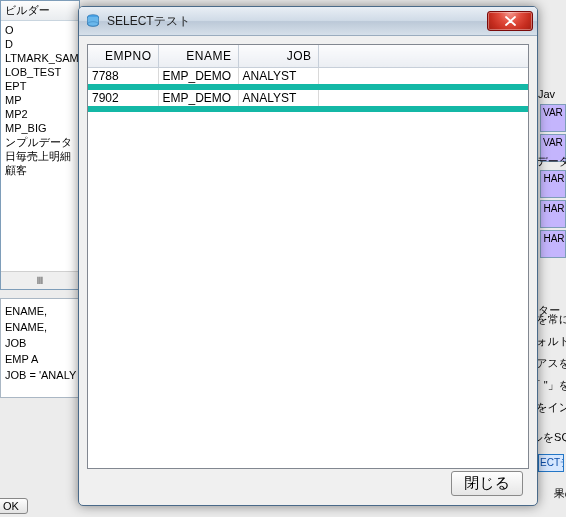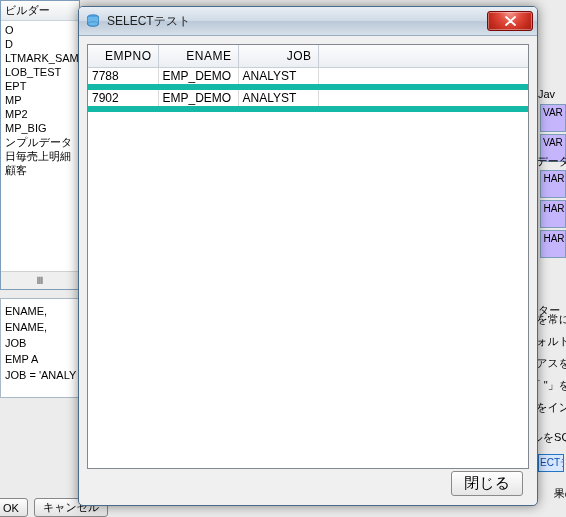--- a/index.html
+++ b/index.html
@@ -280,21 +280,20 @@
   <div class="bg-sql-area">
     <div>ENAME,</div>
     <div>ENAME,</div>
     <div>JOB</div>
     <div>EMP A</div>
     <div>JOB = 'ANALY</div>
   </div>
 
   <div class="bg-buttons">
     <button>OK</button>
-    <button>キャンセル</button>
   </div>
 
   <div class="bg-right">
     <div class="frag" style="top:88px;">Jav</div>
     <div style="position:absolute;top:104px;left:2px;">
       <div class="box">VAR</div>
       <div class="box">VAR</div>
     </div>
     <div class="frag" style="top:154px;">データ</div>
     <div style="position:absolute;top:170px;left:2px;text-align:center;">

